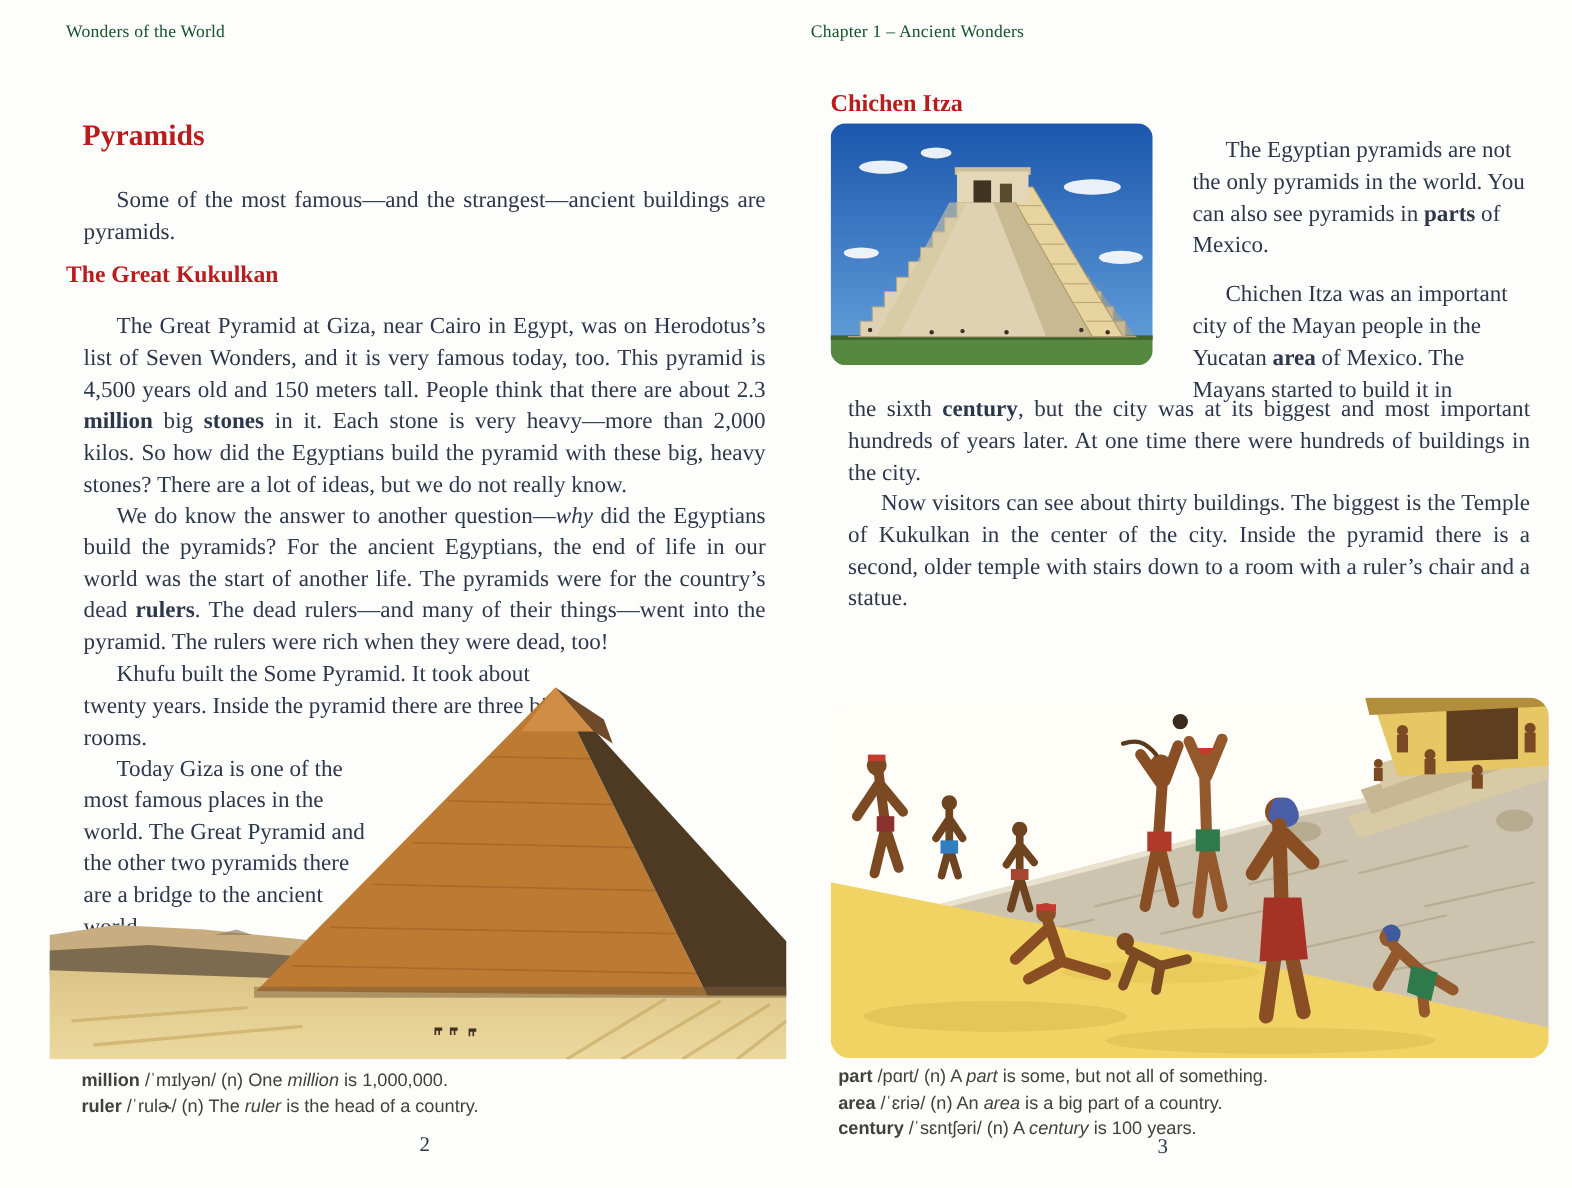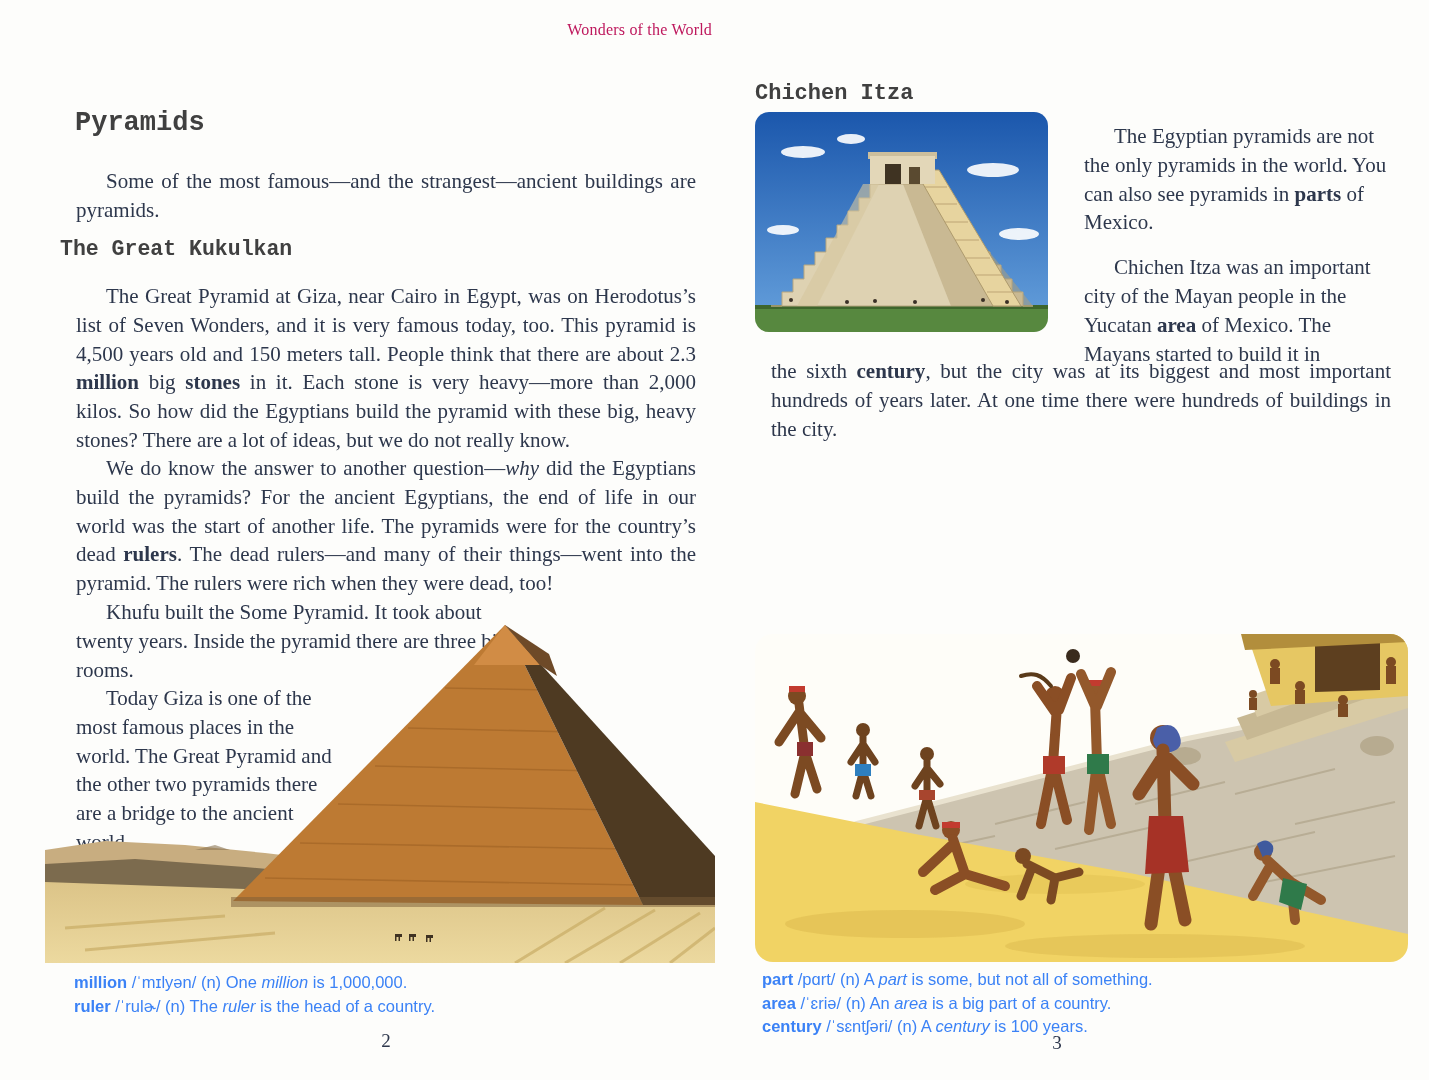--- a/index.html
+++ b/index.html
@@ -5,33 +5,33 @@
   html,body { margin:0; padding:0; }
   body {
     width:1429px; height:1080px;
     background:#fdfdfb;
     font-family:"Liberation Serif","DejaVu Serif",serif;
     color:#2d374c;
   }
   .canvas { position:relative; width:1429px; height:1080px; overflow:hidden; background:#fdfdfb; }
   .abs { position:absolute; }
   .runhead {
-    font-size:16px; color:#be185d; text-align:right; letter-spacing:.2px;
+    font-size:16px; color:#14532d; text-align:left; letter-spacing:.2px;
   }
   .h-title {
-    font-family:Liberation Mono, monospace;
-    font-weight:bold; color:#404040;
+    font-family:Liberation Serif, serif;
+    font-weight:bold; color:#b91c1c;
   }
   .body-text { font-size:21px; line-height:28.8px; text-align:justify; }
   .body-text.leftal { text-align:left; }
   .body-text p { margin:16px; text-indent:30px; }
   .body-text p.noindent { text-indent:0; }
   .gloss {
     font-family:"Liberation Sans","DejaVu Sans",sans-serif;
-    font-size:16.5px; line-height:23.5px; color:#3b82f6;
+    font-size:16.5px; line-height:23.5px; color:#404040;
   }
   .gloss div { white-space:nowrap; }
   .pagenum { font-size:19px; color:#2d374c; text-align:center; }
   .img-frame { border-radius:14px; overflow:hidden; }
   svg { display:block; }
 </style>
 </head>
 <body>
 
 <div class="canvas">
@@ -109,20 +109,21 @@
     </g>
   </svg>
 
   <div class="abs gloss" style="left:74px; top:971px;">
     <div><b>million</b> /ˈmɪlyən/ (n) One <i>million</i> is 1,000,000.</div>
     <div><b>ruler</b> /ˈrulɚ/ (n) The <i>ruler</i> is the head of a country.</div>
   </div>
 
   <div class="abs pagenum" style="left:60px; top:1030px; width:652px;">2</div>
 
+  <div class="abs runhead" style="left:737px; top:21px; width:652px;">Chapter 1 – Ancient Wonders</div>
 
   <div class="abs h-title" style="left:755px; top:81px; font-size:22px;">Chichen Itza</div>
 
   <div class="abs img-frame" style="left:755px; top:112px; width:293px; height:220px;">
     <svg width="293" height="220" viewBox="0 0 293 220" role="img" aria-label="Temple of Kukulkan at Chichen Itza">
       <defs>
         <linearGradient id="skyg" x1="0" y1="0" x2="0" y2="1">
           <stop offset="0" stop-color="#1b57ac"></stop>
           <stop offset="1" stop-color="#5f9ad8"></stop>
         </linearGradient>
@@ -172,20 +173,23 @@
 
   <div class="abs body-text leftal" style="left:1068px; top:106px; width:338px;">
     <p>The Egyptian pyramids are not the only pyramids in the world. You can also see pyramids in <b>parts</b> of Mexico.</p>
     <p>Chichen Itza was an important city of the Mayan people in the Yucatan <b>area</b> of Mexico. The Mayans started to build it in</p>
   </div>
 
   <div class="abs body-text" style="left:755px; top:341px; width:652px;">
     <p class="noindent">the sixth <b>century</b>, but the city was at its biggest and most important hundreds of years later. At one time there were hundreds of buildings in the city.</p>
   </div>
 
+  <div class="abs body-text" style="left:755px; top:427px; width:652px;">
+    <p>Now visitors can see about thirty buildings. The biggest is the Temple of Kukulkan in the center of the city. Inside the pyramid there is a second, older temple with stairs down to a room with a ruler’s chair and a statue.</p>
+  </div>
 
 
   <div class="abs img-frame" style="left:755px; top:634px; width:653px; height:328px; border-radius:18px;">
     <svg width="653" height="328" viewBox="0 0 653 328" role="img" aria-label="Mayan ball game players in a stone court">
       <rect width="653" height="328" fill="#fefdf8"></rect>
 
       <g>
         <polygon points="100,190 430,105 653,60 653,302 200,252 58,230" fill="#cdc4b0"></polygon>
         <polyline points="100,190 430,105 653,60" stroke="#e9e2cf" stroke-width="5" fill="none"></polyline>
         <g stroke="#b3a88f" stroke-width="2" opacity="0.8">

